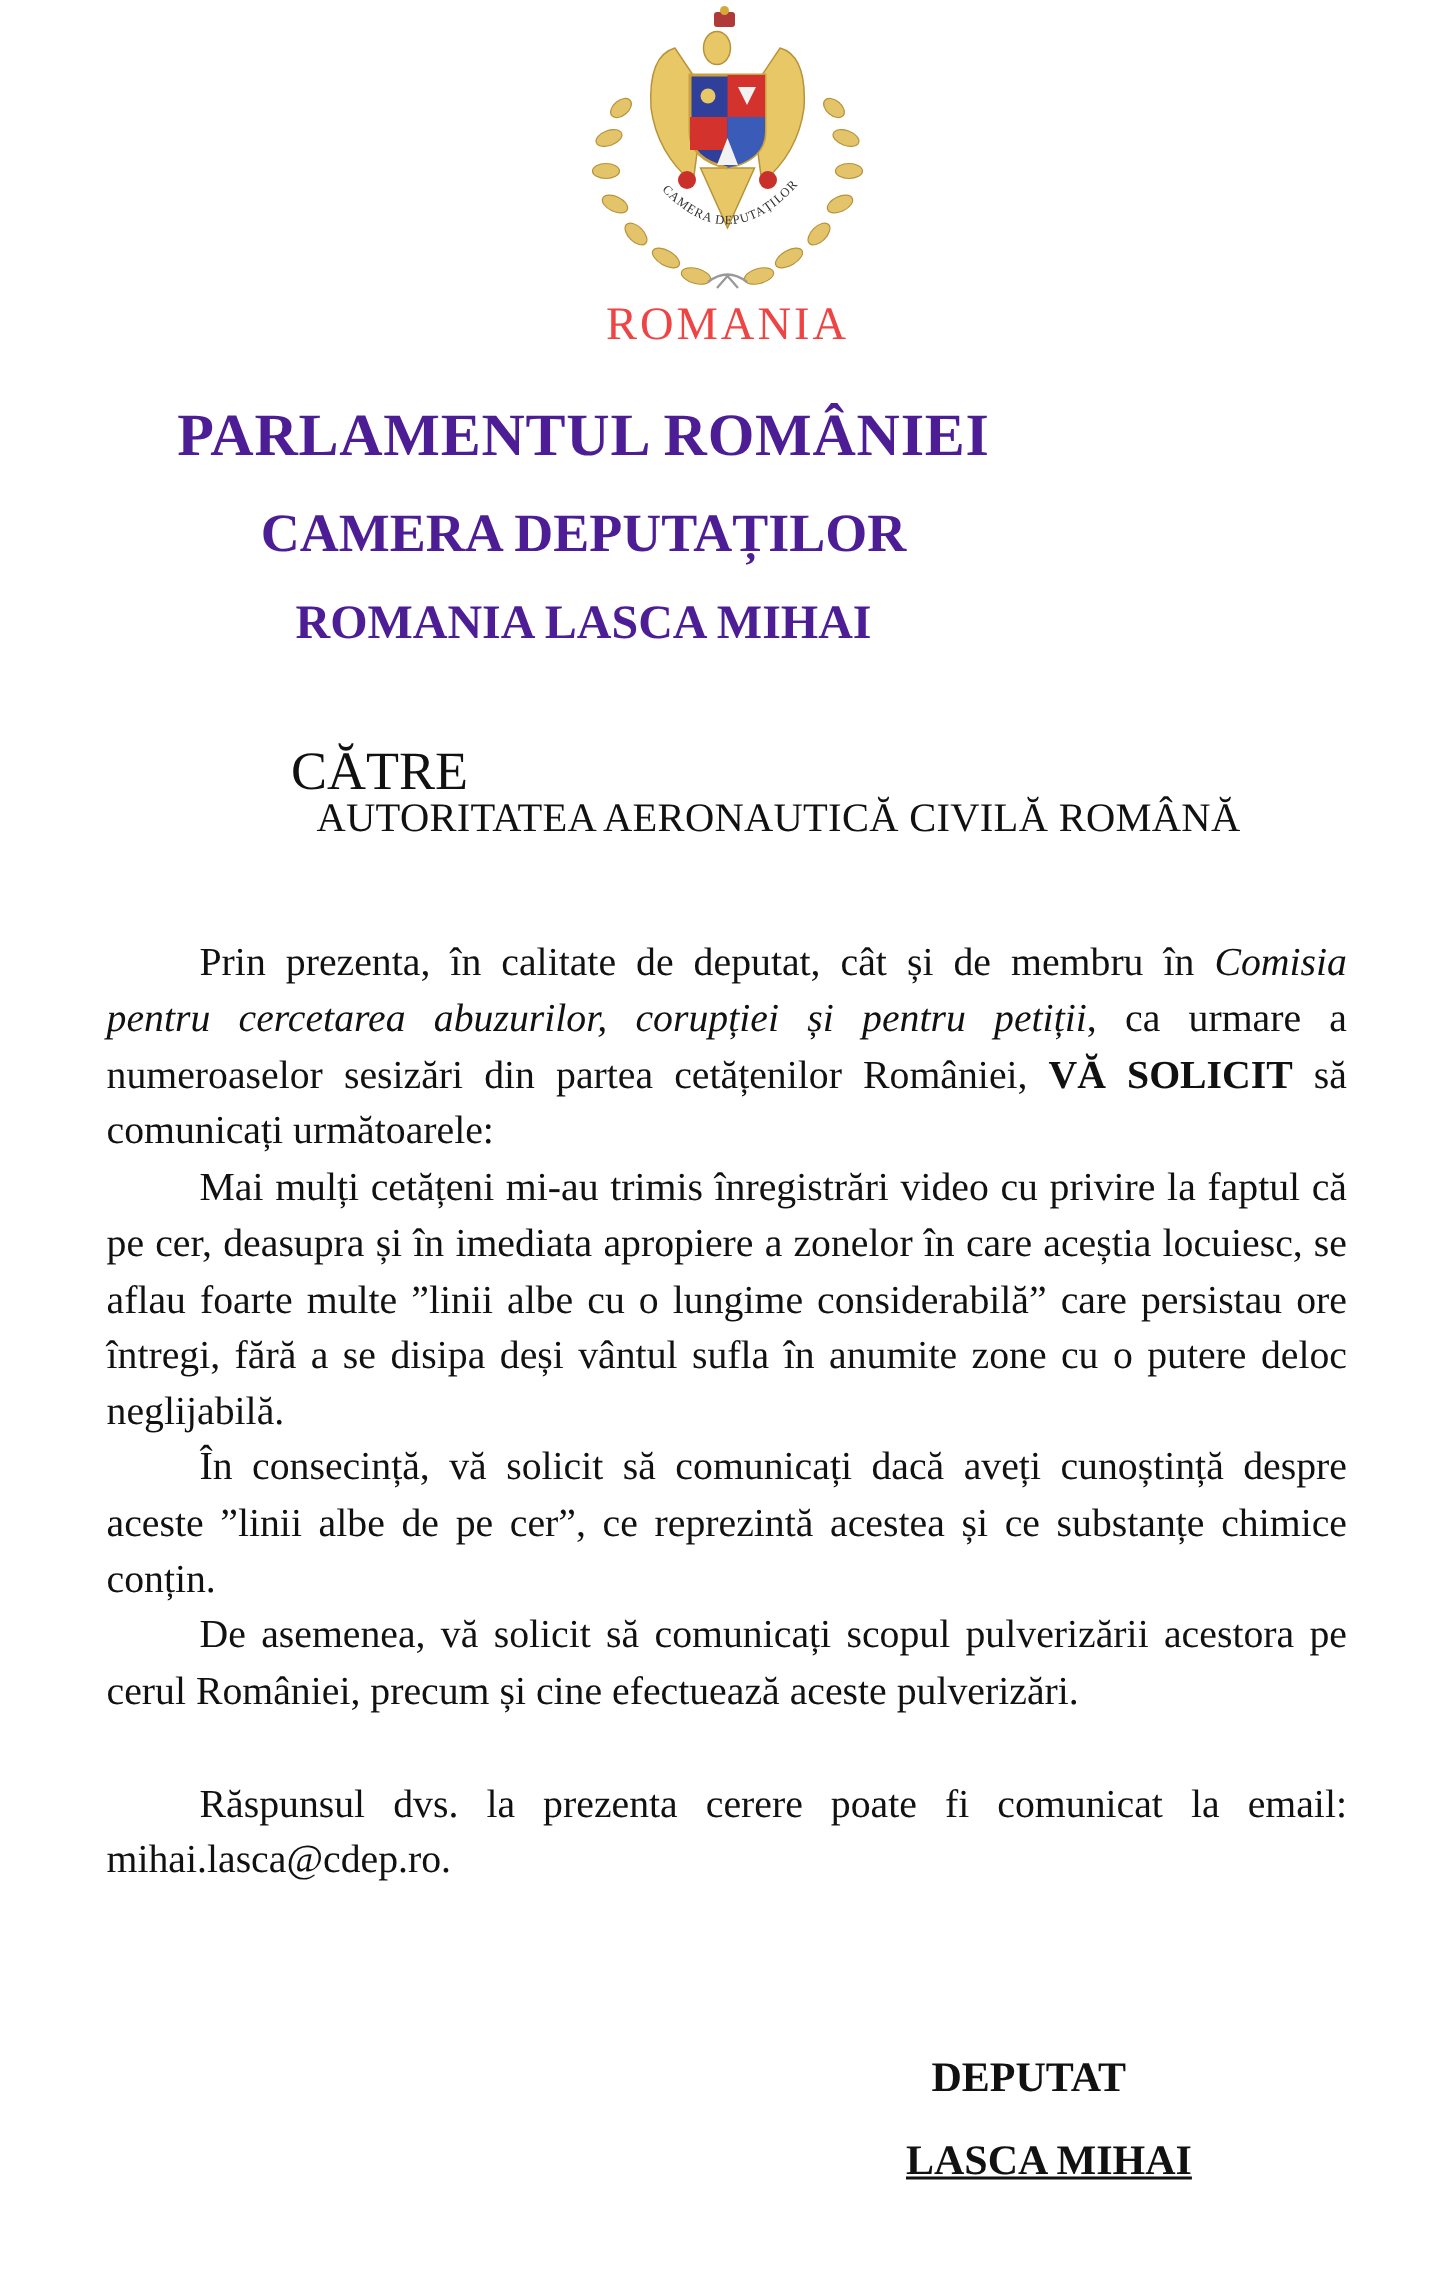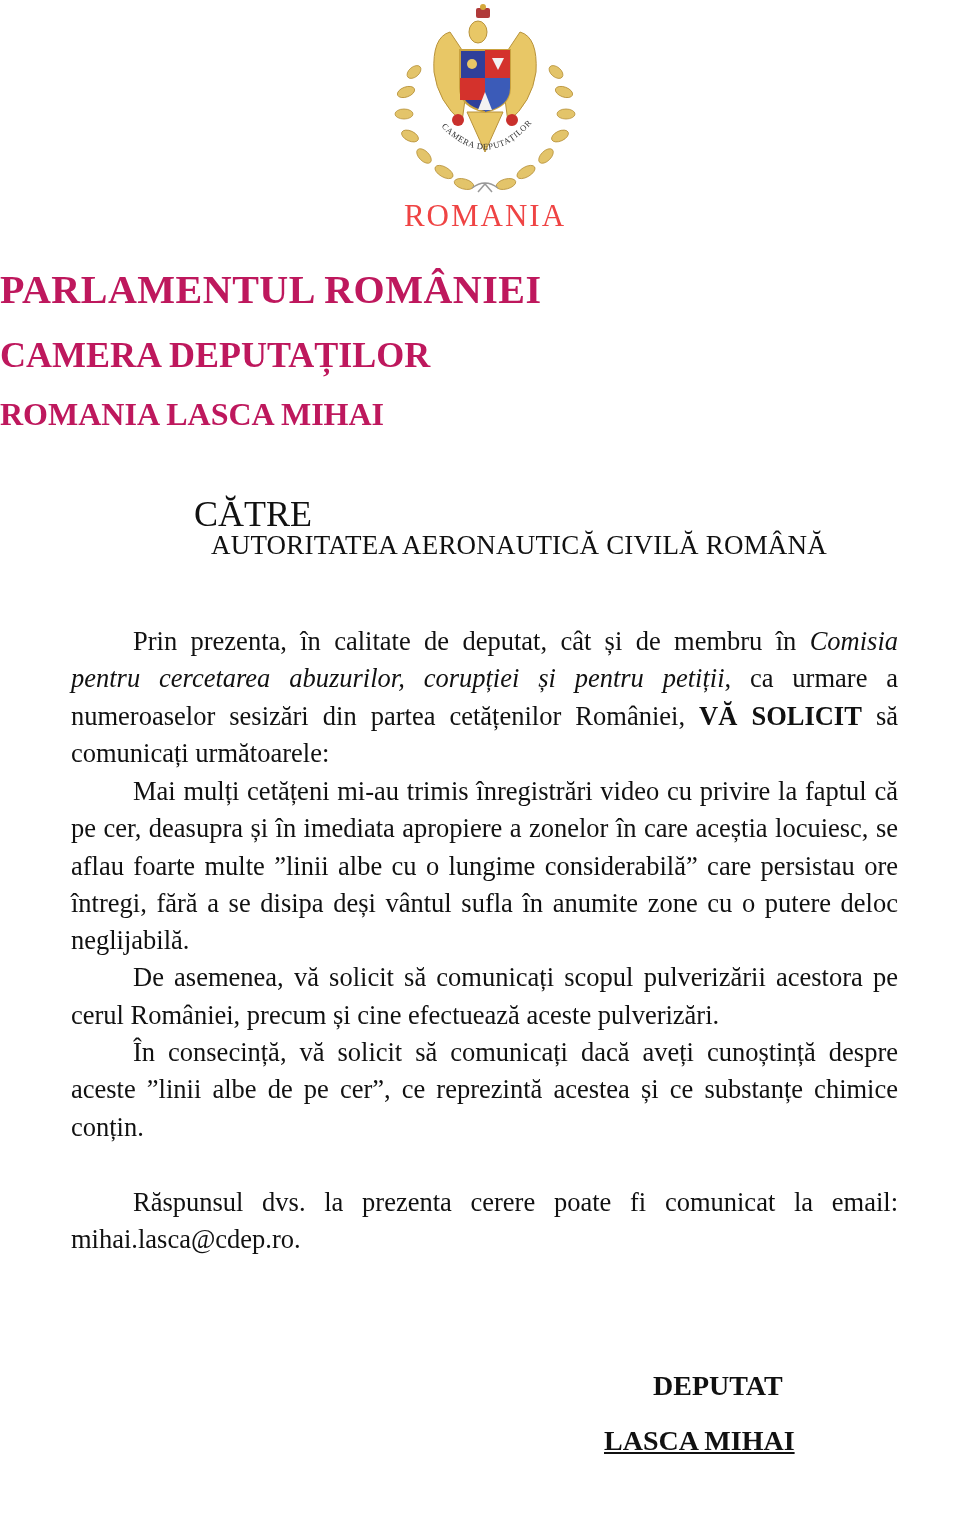--- a/index.html
+++ b/index.html
@@ -5,35 +5,35 @@
   html, body { margin: 0; padding: 0; background: #ffffff; }
   body {
     width: 970px; height: 1529px; position: relative; overflow: hidden;
     font-family: "Liberation Serif", "DejaVu Serif", serif; color: #111111;
   }
   .crest { position: absolute; left: 392px; top: 2px; width: 186px; height: 200px; }
   .country {
     position: absolute; left: 0; width: 970px; top: 198px; text-align: center;
     font-size: 31px; letter-spacing: 2px; color: #ef4444;
   }
-  .h1, .h2, .h3 { position: absolute; left: 0; width: 778px; text-align: left; font-weight: bold; color: #be185d; }
+  .h1, .h2, .h3 { position: absolute; left: 0; width: 778px; text-align: center; font-weight: bold; color: #4c1d95; }
   .h1 { top: 266px; font-size: 40px; letter-spacing: 0.5px; }
   .h2 { top: 334px; font-size: 36px; }
   .h3 { top: 396px; font-size: 32px; }
   .to-label { position: absolute; left: 194px; top: 493px; font-size: 36px; }
   .to-name { position: absolute; left: 211px; top: 530px; font-size: 27px; letter-spacing: 0.2px; }
   .body-text {
     position: absolute; left: 71px; width: 827px; font-size: 26.5px; line-height: 37.3px;
     text-align: justify; text-align-last: left;
   }
   .p { margin: 0; text-indent: 62px; }
   .p1 { top: 623px; }
   .p2 { top: 773px; }
   .p5 { top: 1184px; font-family: "Liberation Sans Narrow", "Liberation Serif", serif; }
-  .sig1 { position: absolute; left: 621px; top: 1370px; font-size: 28px; font-weight: bold; margin-left: 32px; }
+  .sig1 { position: absolute; left: 621px; top: 1370px; font-size: 28px; font-weight: bold; }
   .sig2 { position: absolute; left: 604px; top: 1425px; font-size: 28px; font-weight: bold; text-decoration: underline; }
   em { font-style: italic; }
   b { font-weight: bold; }
 </style>
 </head>
 <body>
 
 <div class="crest">
   <svg width="186" height="200" viewBox="0 0 186 200">
 
@@ -91,22 +91,22 @@
 
 <div class="to-label">CĂTRE</div>
 <div class="to-name">AUTORITATEA AERONAUTICĂ CIVILĂ ROMÂNĂ</div>
 
 <div class="body-text p1">
   <p class="p"><span>Prin prezenta, în calitate de deputat, cât și de membru în </span><em>Comisia pentru cercetarea abuzurilor, corupției și pentru petiții</em><span>, ca urmare a numeroaselor sesizări din partea cetățenilor României, </span><b>VĂ SOLICIT</b><span> să comunicați următoarele:</span></p>
 </div>
 
 <div class="body-text p2">
   <p class="p">Mai mulți cetățeni mi-au trimis înregistrări video cu privire la faptul că pe cer, deasupra și în imediata apropiere a zonelor în care aceștia locuiesc, se aflau foarte multe ”linii albe cu o lungime considerabilă” care persistau ore întregi, fără a se disipa deși vântul sufla în anumite zone cu o putere deloc neglijabilă.</p>
+  <p class="p">În consecință, vă solicit să comunicați dacă aveți cunoștință despre aceste ”linii albe de pe cer”, ce reprezintă acestea și ce substanțe chimice conțin.</p>
   <p class="p">De asemenea, vă solicit să comunicați scopul pulverizării acestora pe cerul României, precum și cine efectuează aceste pulverizări.</p>
-  <p class="p">În consecință, vă solicit să comunicați dacă aveți cunoștință despre aceste ”linii albe de pe cer”, ce reprezintă acestea și ce substanțe chimice conțin.</p>
 </div>
 
 <div class="body-text p5">
   <p class="p">Răspunsul dvs. la prezenta cerere poate fi comunicat la email: mihai.lasca@cdep.ro.</p>
 </div>
 
 <div class="sig1">DEPUTAT</div>
 <div class="sig2">LASCA MIHAI</div>
 
 </body></html>

